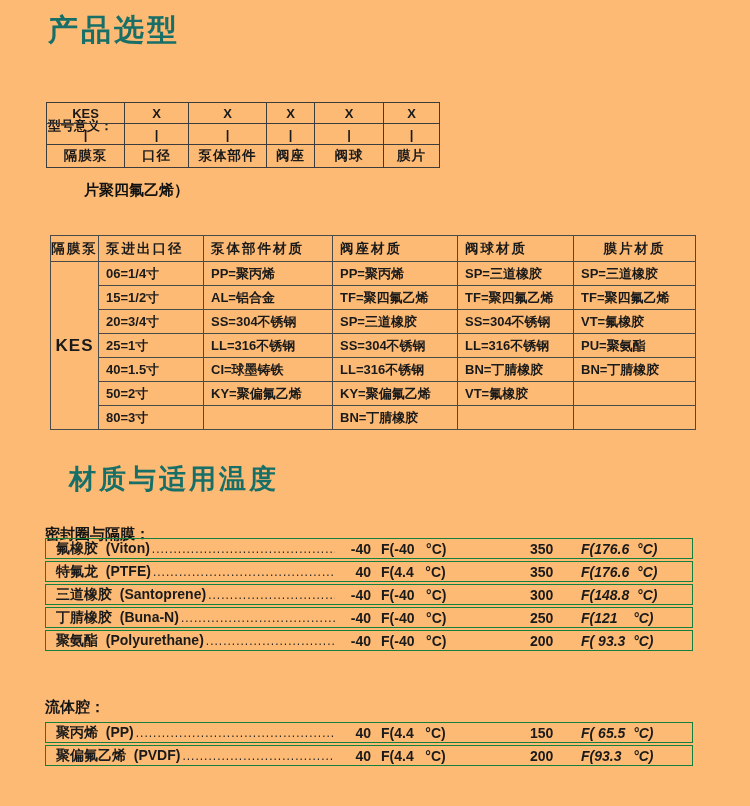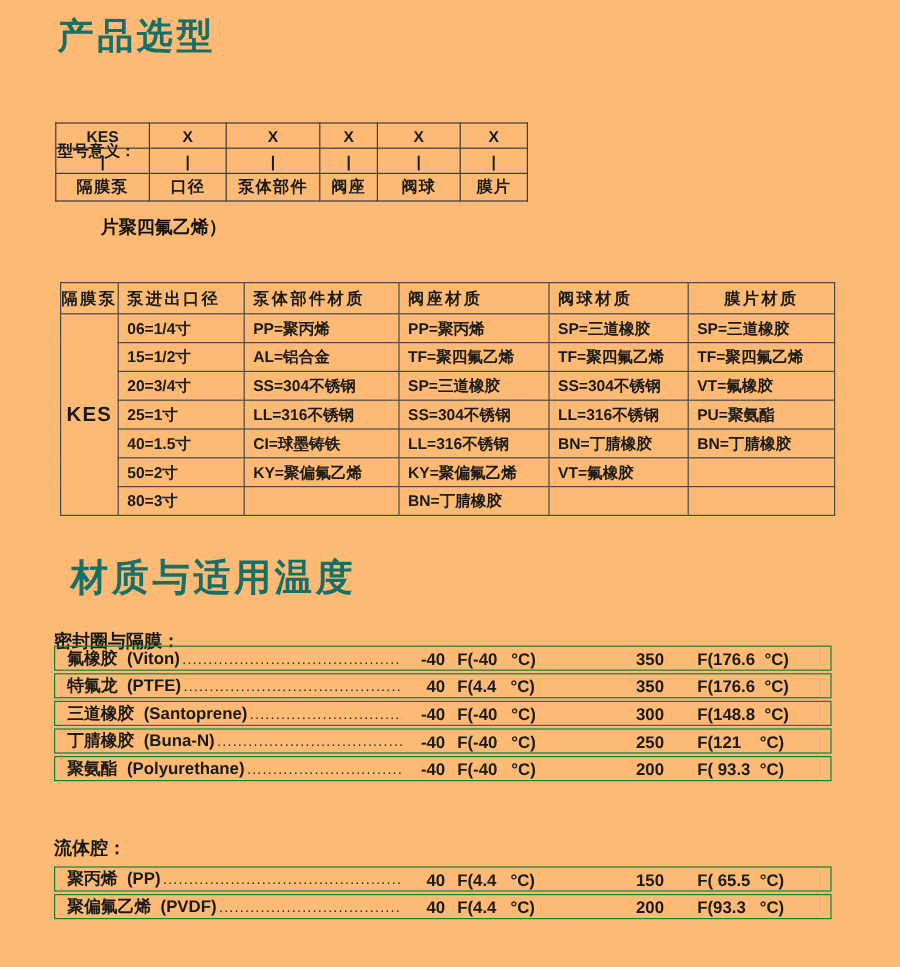--- a/index.html
+++ b/index.html
@@ -1,21 +1,21 @@
 <!DOCTYPE html>
 <html><head>
 <meta charset="utf-8">
 <style>
   html,body{margin:0;padding:0;background:#ffffff;}
   .page{position:relative;width:750px;height:806px;background:#fdba74;overflow:hidden;
         font-family:"Liberation Sans","DejaVu Sans",sans-serif;color:#1a1a1a;}
 
   .h-title{position:absolute;margin:0;font-weight:700;letter-spacing:3px;}
   .h1{left:48px;top:10px;font-size:30px;}
-  .h2{left:59px;top:461px;font-size:31px;}
+  .h2{left:69px;top:461px;font-size:27px;}
 
   .lbl{position:absolute;font-size:15px;font-weight:600;color:#161616;}
   .lbl-model{left:48px;top:77px;font-size:13px;margin-top:40px;}
   .lbl-seal{left:45px;top:525px;}
   .lbl-fluid{left:45px;top:698px;}
 
   
   .t1{position:absolute;left:46px;top:102px;border-collapse:collapse;table-layout:fixed;}
   .t1 td{border:1px solid #3c3c3c;text-align:center;font-size:13px;font-weight:600;
          padding:0;height:20px;overflow:hidden;}
@@ -40,21 +40,21 @@
   .trow{box-sizing:border-box;height:21px;border:1px solid #15803d;display:flex;
         align-items:center;padding:0 10px;font-size:14px;font-weight:600;overflow:hidden;}
   .trow + .trow{margin-top:2px;}
   .tname{white-space:pre;}
   .dots{flex:1;overflow:hidden;white-space:nowrap;font-size:12px;font-weight:400;
         letter-spacing:1px;color:#222;margin-left:2px;}
   .dots::after{content:"..........................................................................................................................................................................";}
   .cf1{width:36px;text-align:right;white-space:pre;}
   .cc1{box-sizing:border-box;width:120px;padding-left:10px;white-space:pre;}
   .cf2{width:51px;white-space:pre;margin-left:39px;}
-  .cc2{width:101px;white-space:pre;}
+  .cc2{width:101px;white-space:pre;font-style:italic;}
 </style>
 </head>
 <body>
 
 <div class="page">
 
   <h1 class="h-title h1 accent" style="color: rgb(23, 111, 103);">产品选型</h1>
 
   <div class="lbl lbl-model">型号意义：</div>
 

